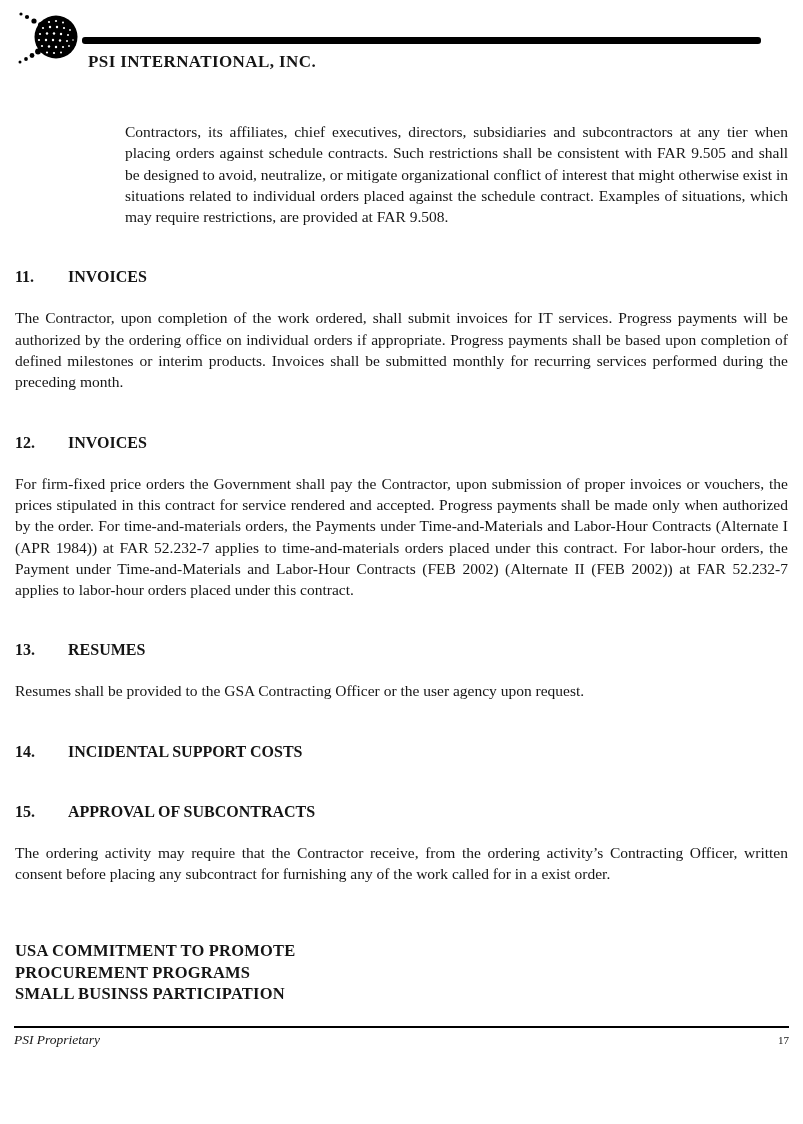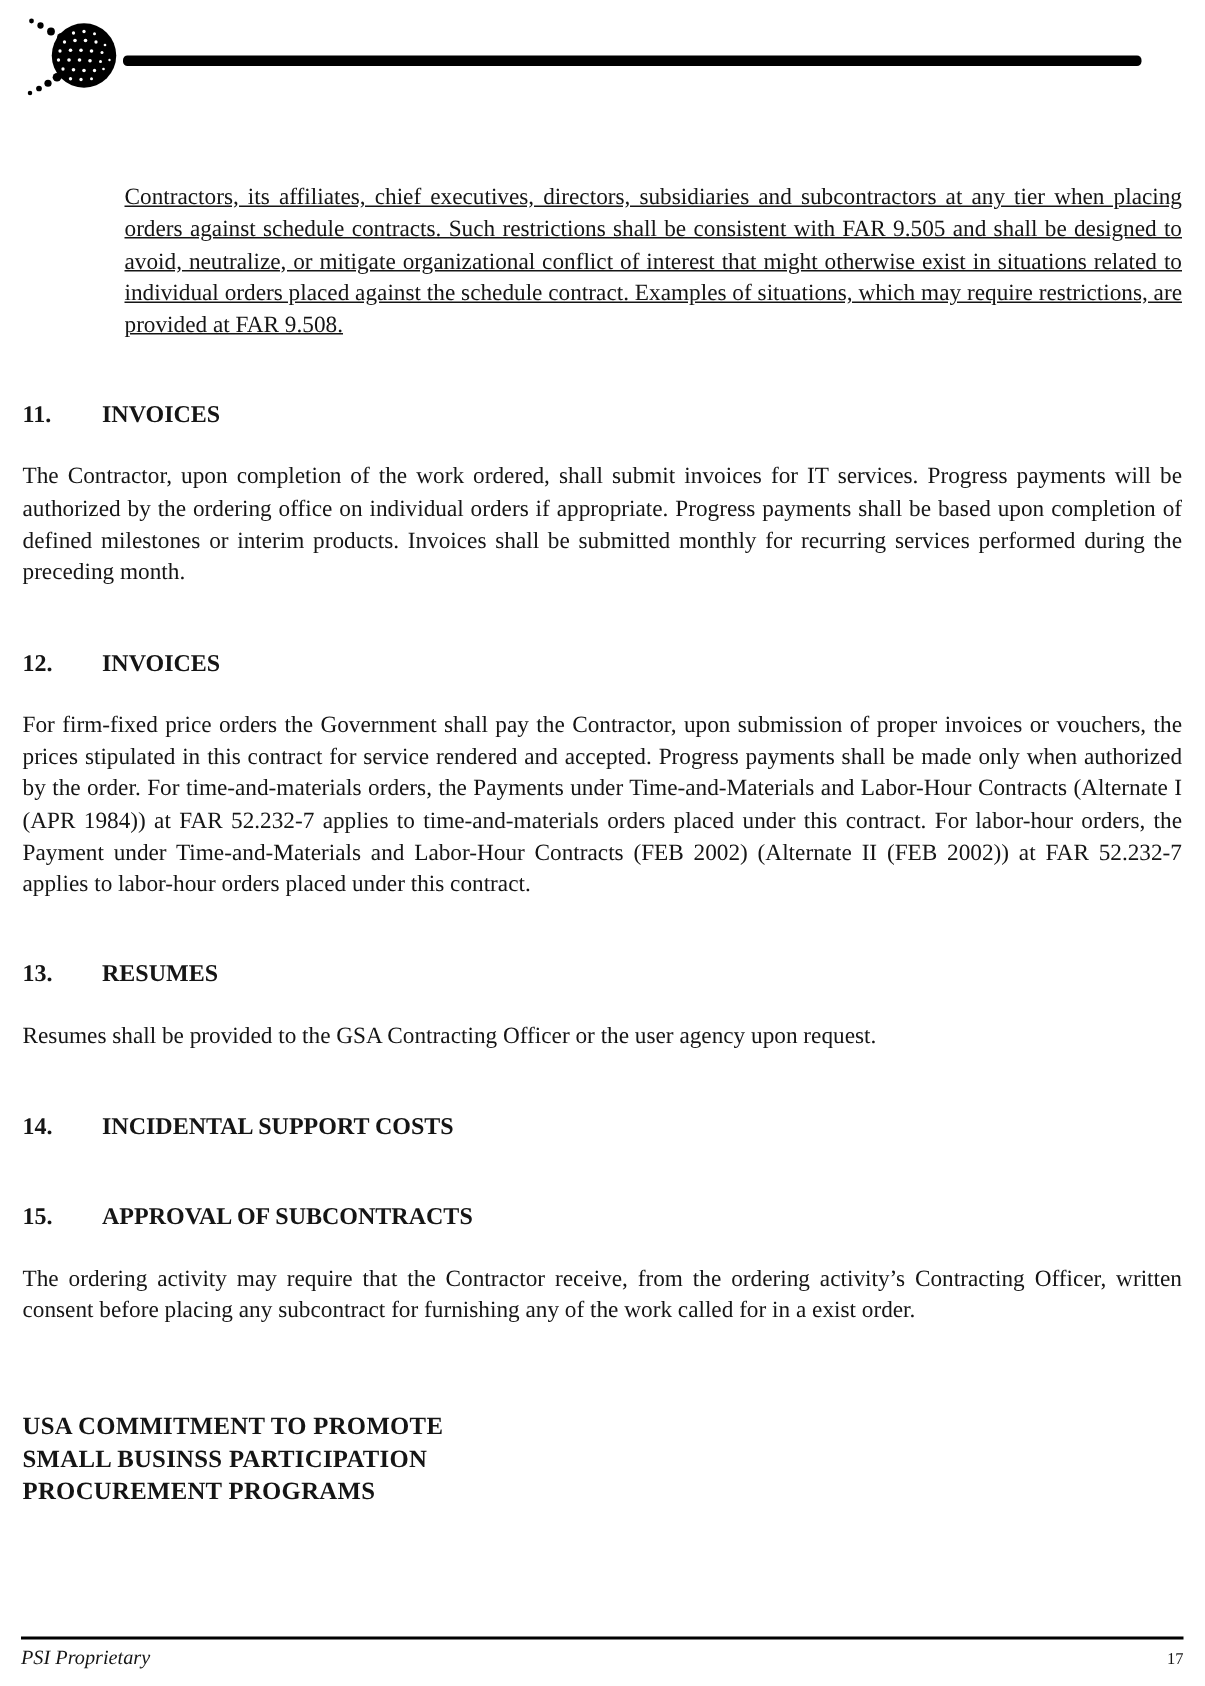--- a/index.html
+++ b/index.html
@@ -52,22 +52,21 @@
     left: 15px;
     right: 15px;
     font-size: 15.5px;
     line-height: 21.3px;
   }
   .content p {
     margin: 0;
     text-align: justify;
   }
   p.indented {
-    margin-left: 68px;
-    text-decoration: underline;
+    margin-left: 110px;
   }
   .sec-head {
     margin: 23px 0 20px 0;
     font-size: 16px;
     font-weight: bold;
     line-height: 21px;
   }
   .sec-num {
     display: inline-block;
     width: 53px;
@@ -80,21 +79,21 @@
     text-align: left;
     font-weight: bold;
     font-size: 16.5px;
     line-height: 21.5px;
     letter-spacing: 0.2px;
   }
 
   
   .footer {
     position: absolute;
-    top: 1091px;
+    top: 1026px;
     left: 14px;
     right: 14px;
     border-top: 2px solid #000000;
     padding-top: 4px;
     display: flex;
     justify-content: space-between;
     align-items: baseline;
   }
   .proprietary {
     font-style: italic;
@@ -152,20 +151,21 @@
           <circle cx="40" cy="39" r="1.2"></circle>
           <circle cx="47" cy="39" r="1.1"></circle>
           <circle cx="53" cy="38" r="0.9"></circle>
         <circle cx="31" cy="44.5" r="1.1"></circle>
           <circle cx="38" cy="45" r="1.1"></circle>
           <circle cx="45" cy="44.5" r="1.0"></circle>
       </g>
     </svg>
   </div>
   <div class="header-rule"></div>
+  <div class="company-name">PSI INTERNATIONAL, INC.</div>
 
   <main class="content">
 
     <p class="indented">Contractors, its affiliates, chief executives, directors, subsidiaries and subcontractors at any tier when placing orders against schedule contracts.  Such restrictions shall be consistent with FAR 9.505 and shall be designed to avoid, neutralize, or mitigate organizational conflict of interest that might otherwise exist in situations related to individual orders placed against the schedule contract.  Examples of situations, which may require restrictions, are provided at FAR 9.508.</p>
 
     <section>
       <h2 class="sec-head">
         <span class="sec-num">11.</span><span class="sec-title">INVOICES</span>
       </h2>
       <p>The Contractor, upon completion of the work ordered, shall submit invoices for IT services.  Progress payments will be authorized by the ordering office on individual orders if appropriate.  Progress payments shall be based upon completion of defined milestones or interim products.  Invoices shall be submitted monthly for recurring services performed during the preceding month.</p>
@@ -193,22 +193,22 @@
 
     <section>
       <h2 class="sec-head">
         <span class="sec-num">15.</span><span class="sec-title">APPROVAL OF SUBCONTRACTS</span>
       </h2>
       <p>The ordering activity may require that the Contractor receive, from the ordering activity’s Contracting Officer, written consent before placing any subcontract for furnishing any of the work called for in a exist order.</p>
     </section>
 
     <div class="closing">
       <div>USA COMMITMENT TO PROMOTE</div>
+      <div>PROCUREMENT PROGRAMS</div>
       <div>SMALL BUSINSS PARTICIPATION</div>
-      <div>PROCUREMENT PROGRAMS</div>
     </div>
 
   </main>
 
   <footer class="footer">
     <span class="proprietary">PSI Proprietary</span>
     <span class="page-number">17</span>
   </footer>
 
 </div>

